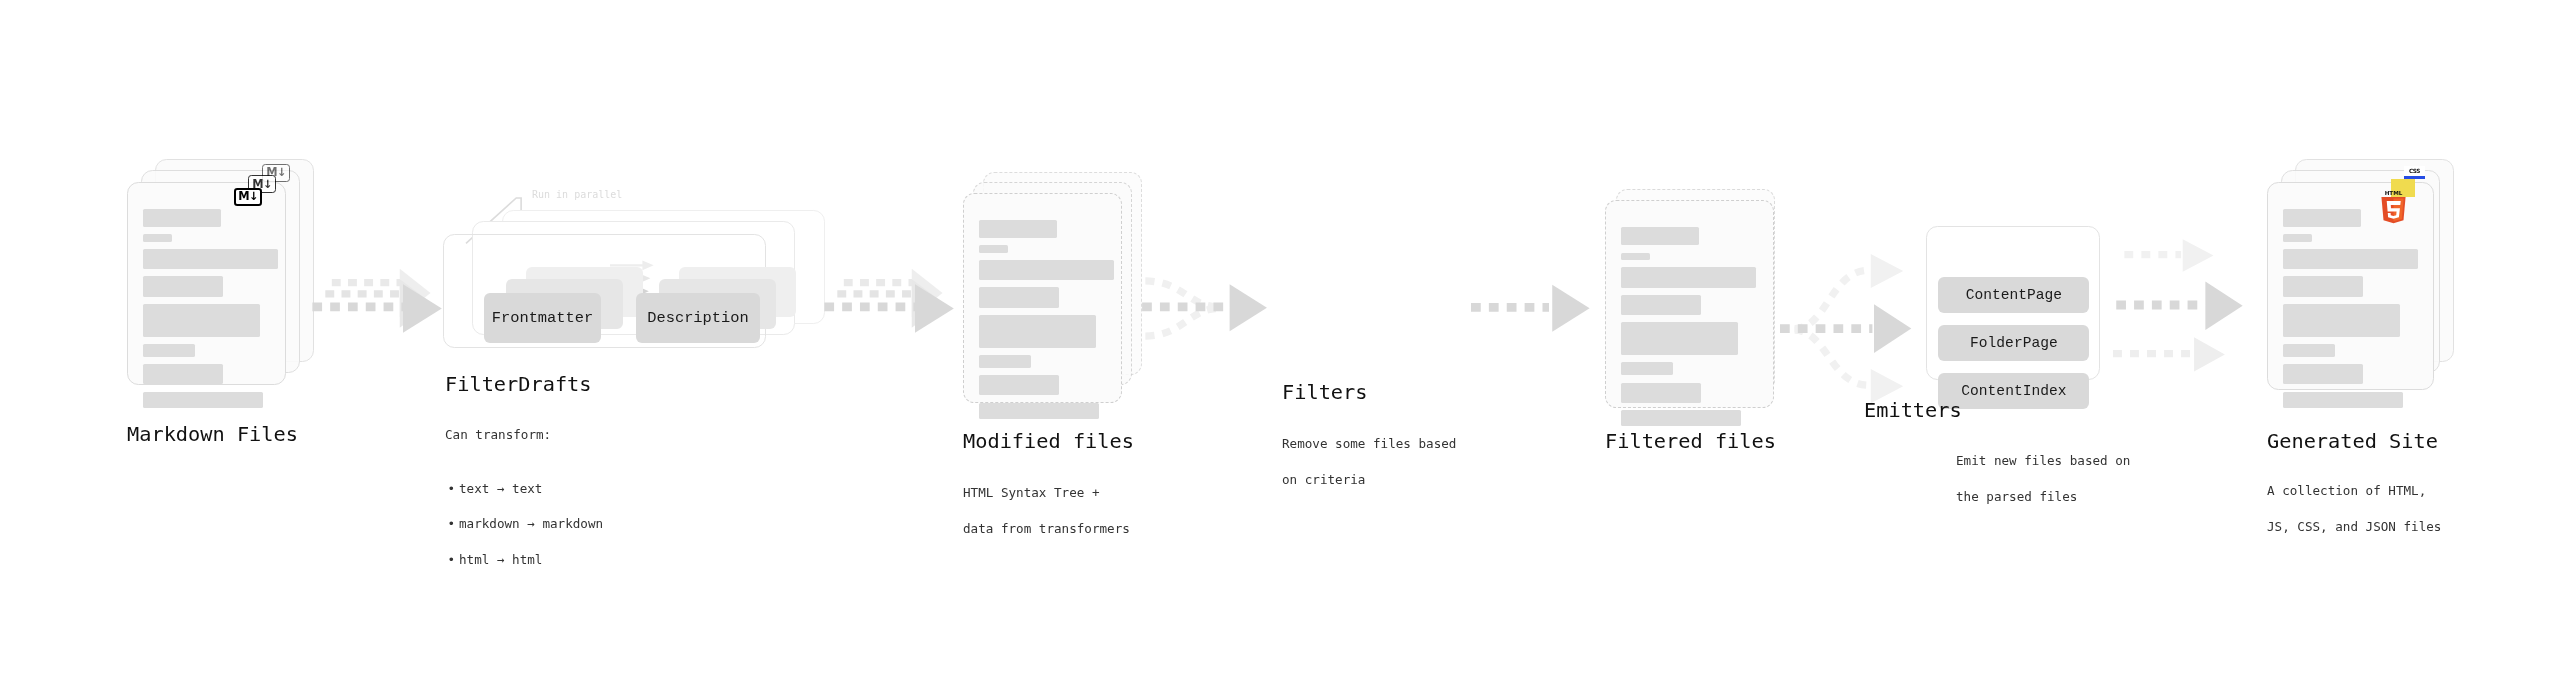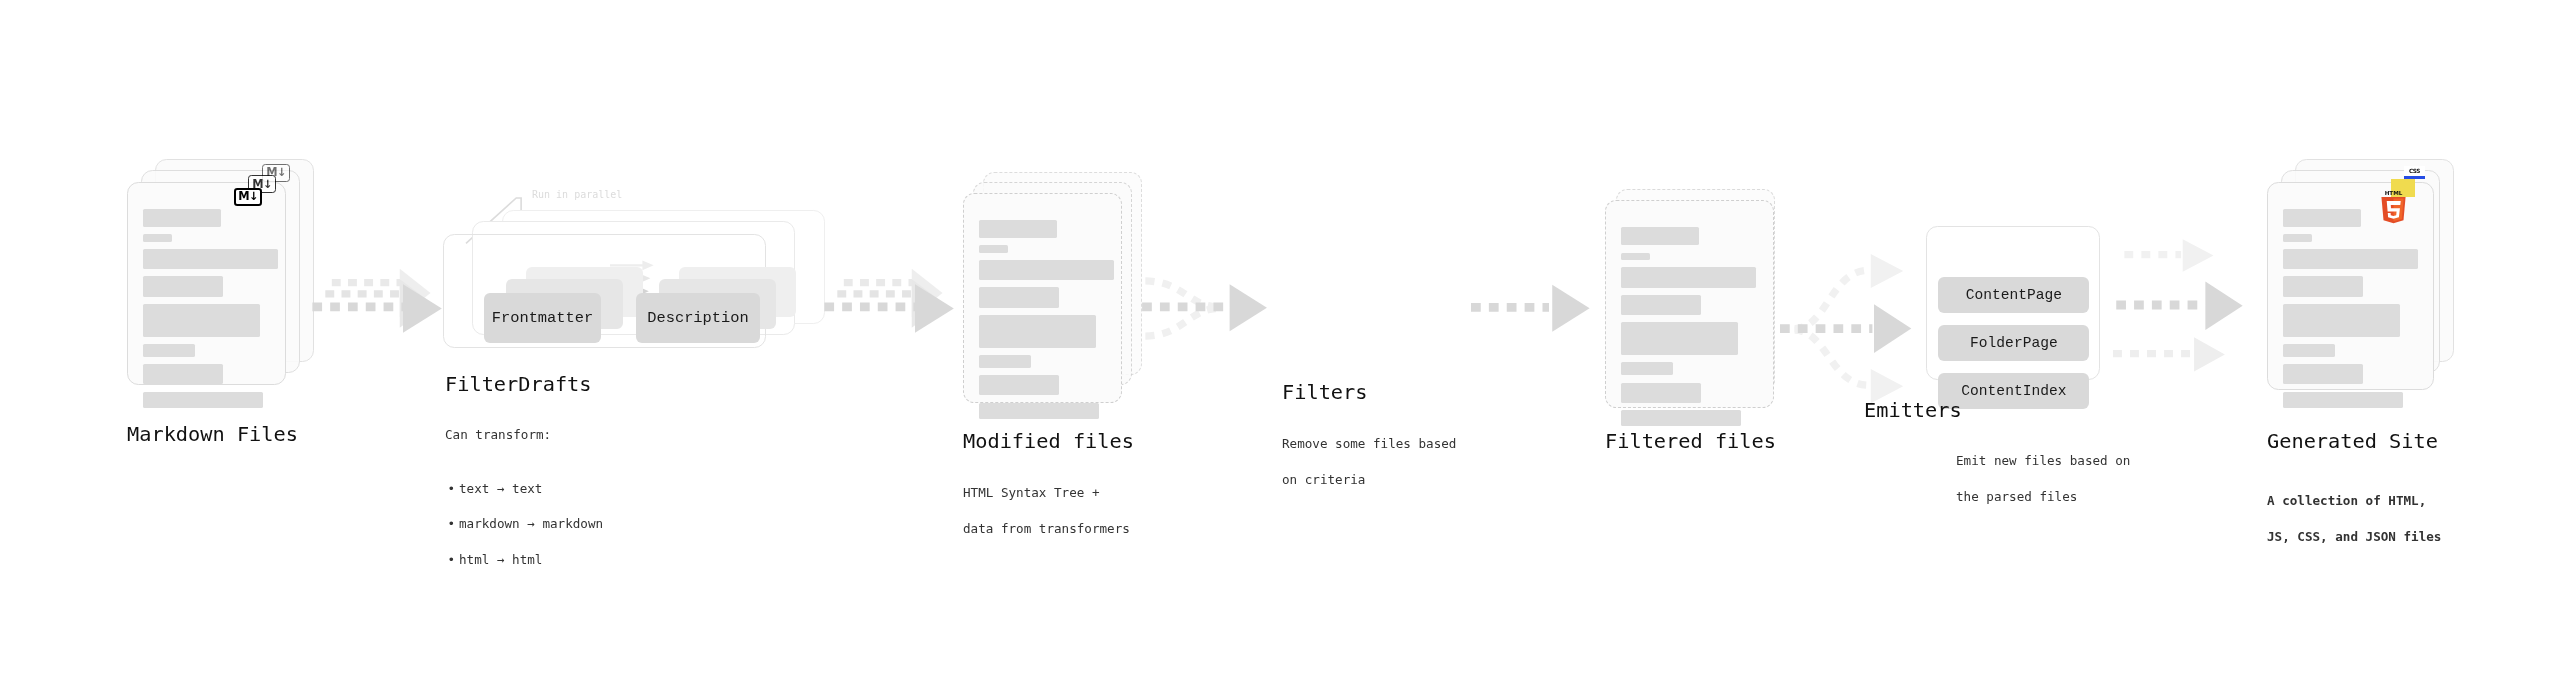--- a/index.html
+++ b/index.html
@@ -377,19 +377,19 @@
         <text x="18" y="8" text-anchor="middle" font-family="DejaVu Sans, sans-serif" font-size="7" font-weight="bold" fill="#111">HTML</text>
         <path d="M3 11 L33 11 L30.4 40 L18 43.5 L5.6 40 Z" fill="#e44d26"></path>
         <path d="M18 13 L30.6 13 L28.4 38.3 L18 41.2 Z" fill="#f16529"></path>
         <path d="M9 16 L27 16 L26.4 21 L14.6 21 L14.9 25 L26 25 L24.7 36.2
                  L18 38 L11.3 36.2 L10.9 31 L14.4 31 L14.6 33.6 L18 34.5
                  L21.4 33.6 L21.8 29 L10.7 29 L9.6 16 Z" fill="#ffffff"></path>
       </svg>
     </div>
   </div>
   <div class="title" style="left:2267px; top:429px;">Generated Site</div>
-  <div class="caption" style="left:2267px; top:474px;font-weight:bold;">
+  <div class="caption" style="left:2267px; top:464px;">
     <div>A collection of HTML,</div>
     <div>JS, CSS, and JSON files</div>
   </div>
 
 </div>
 
 
 </body></html>

